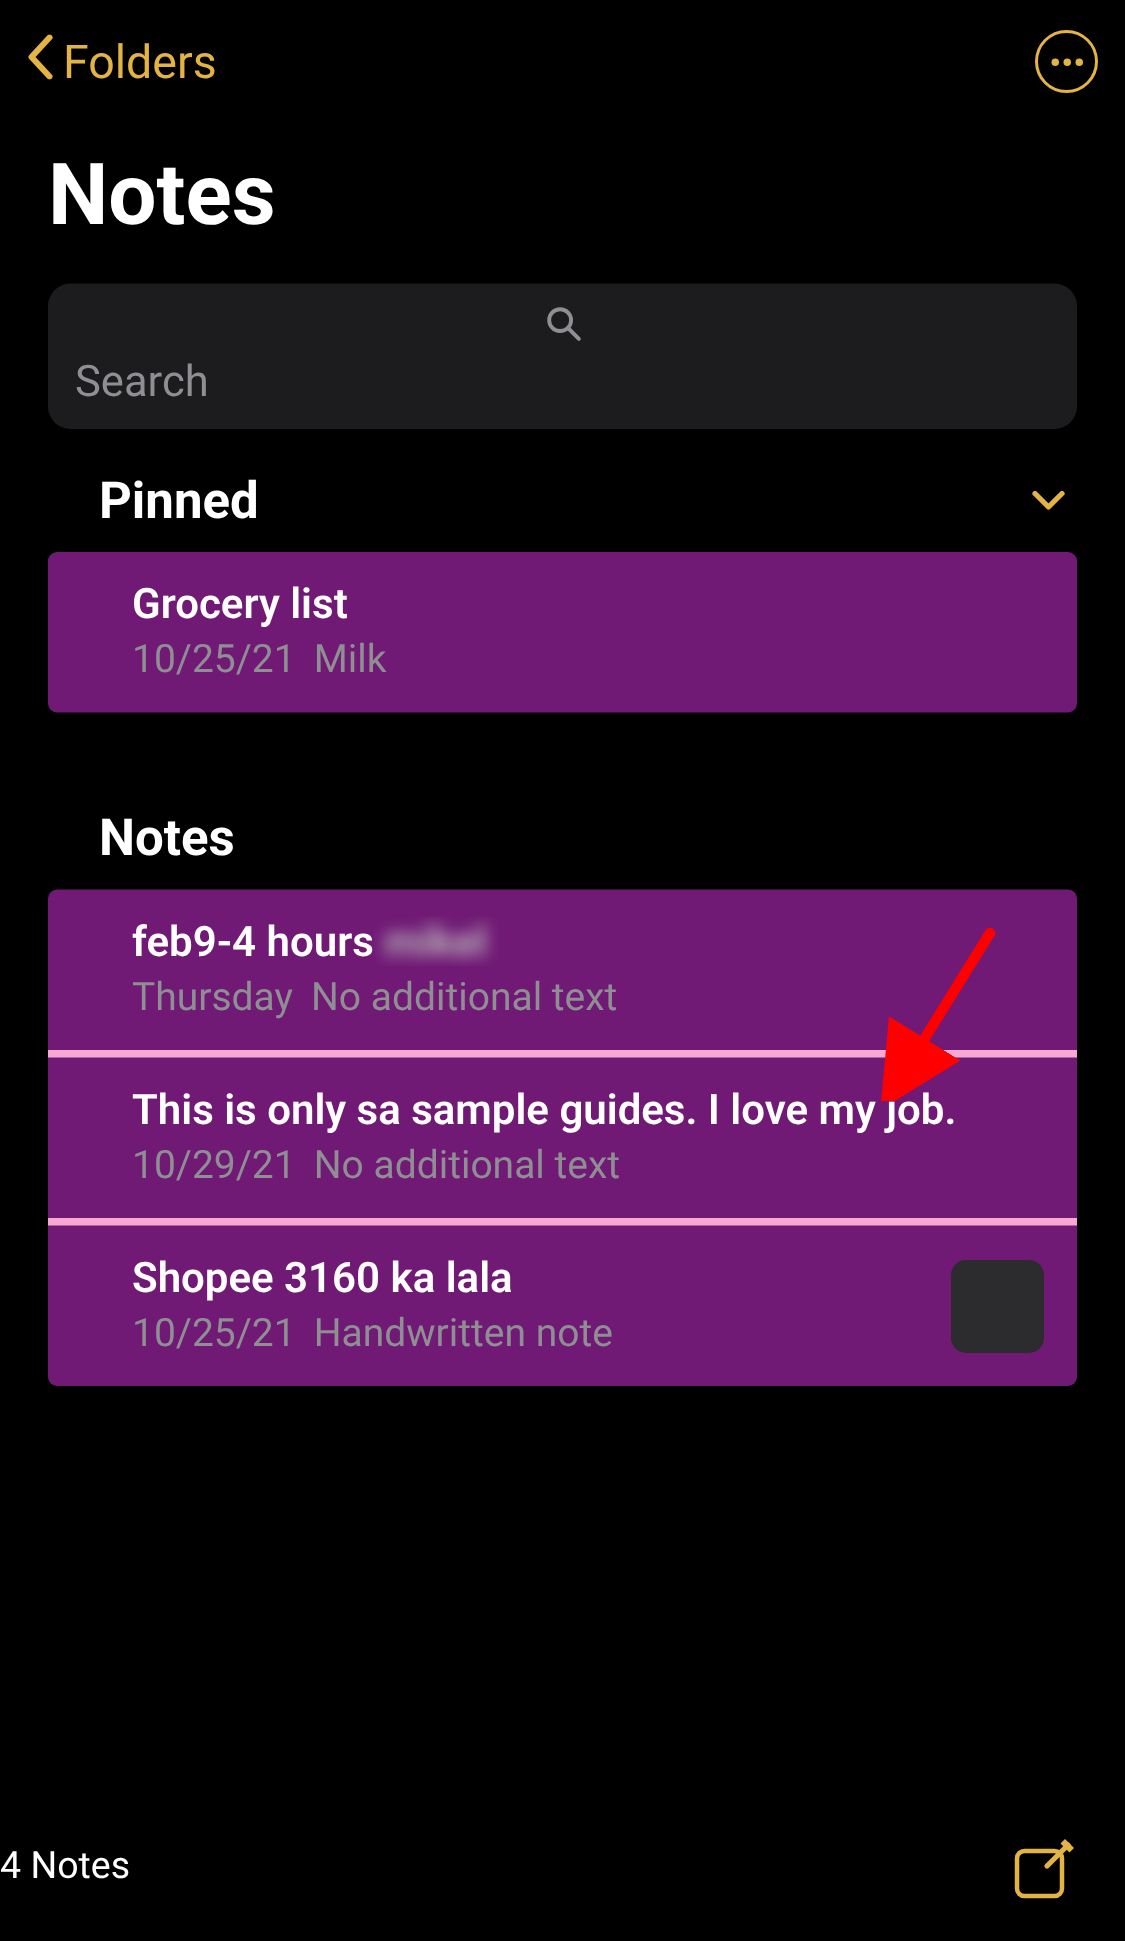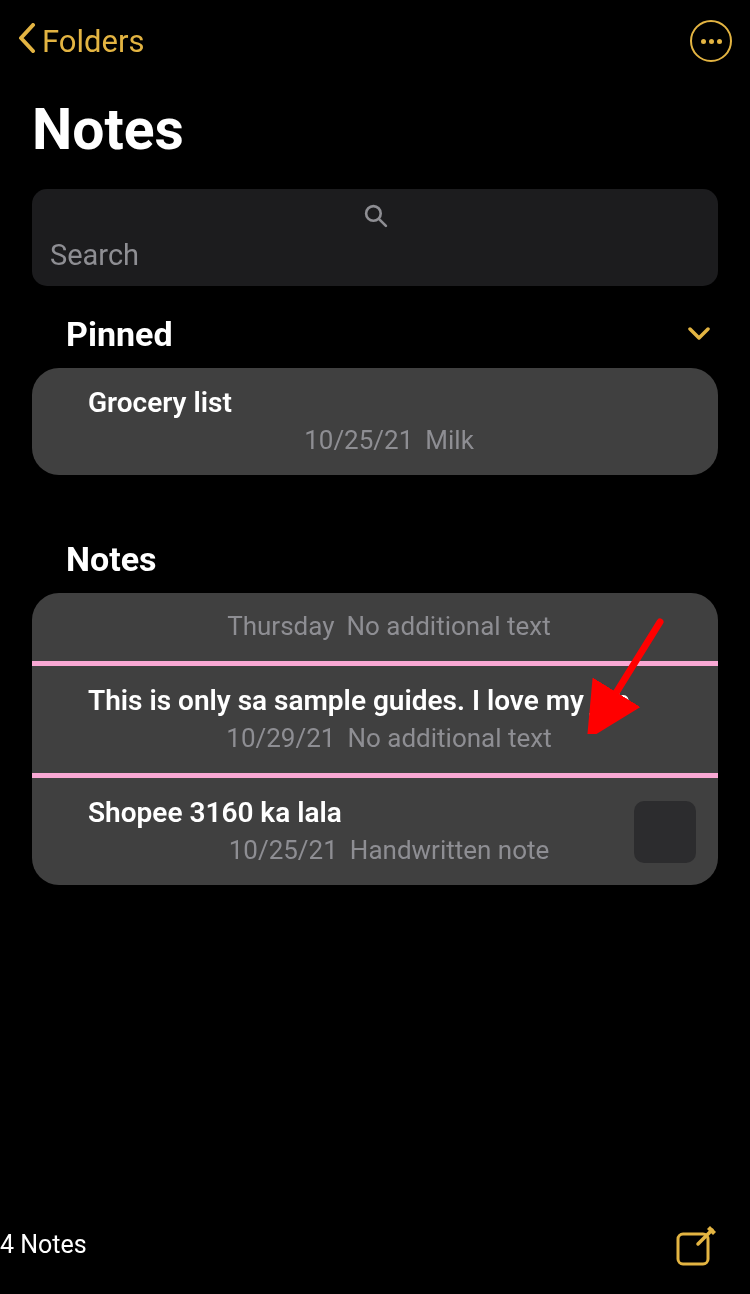--- a/index.html
+++ b/index.html
@@ -98,22 +98,22 @@
     }
     .chevron-down {
       width: 22px;
       height: 14px;
     }
     .section-header-notes {
       padding: 64px 40px 14px 66px;
     }
     .list-group {
       margin: 0 32px;
-      background: #404040;
-      border-radius: 27px;
+      background: #701a75;
+      border-radius: 6px;
       overflow: hidden;
     }
     .note-row {
       padding: 18px 28px 20px 56px;
       border-top: 5px solid #f9a8d4;
       position: relative;
       cursor: pointer;
     }
     .note-row:first-child {
       border-top: none;
@@ -123,21 +123,20 @@
       font-weight: 600;
       color: #ffffff;
       margin-bottom: 6px;
       white-space: nowrap;
       overflow: hidden;
       text-overflow: ellipsis;
     }
     .note-sub {
       font-size: 26px;
       color: #8e8e93;
-      text-align: center;
     }
     .note-sub .date {
       margin-right: 12px;
     }
     .blurred {
       filter: blur(5px);
       color: #bdbdbd;
     }
     .thumb {
       position: absolute;
@@ -218,20 +217,23 @@
     </div>
   </div>
 </div>
 
 <div class="section-header section-header-notes">
   <div class="section-title">Notes</div>
 </div>
 
 <div class="list-group">
   <div class="note-row">
+    <div class="note-title">
+      <span>feb9-4 hours </span><span class="blurred">mikel</span>
+    </div>
     <div class="note-sub">
       <span class="date">Thursday</span><span>No additional text</span>
     </div>
   </div>
 
   <div class="note-row">
     <div class="note-title">This is only sa sample guides. I love my job.</div>
     <div class="note-sub">
       <span class="date">10/29/21</span><span>No additional text</span>
     </div>

